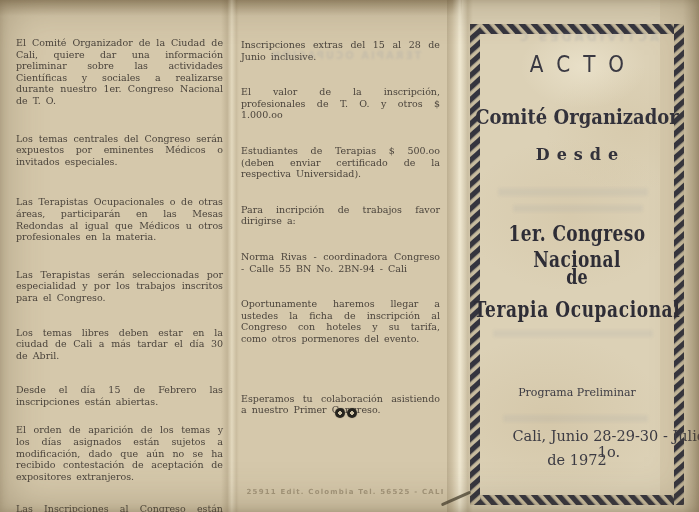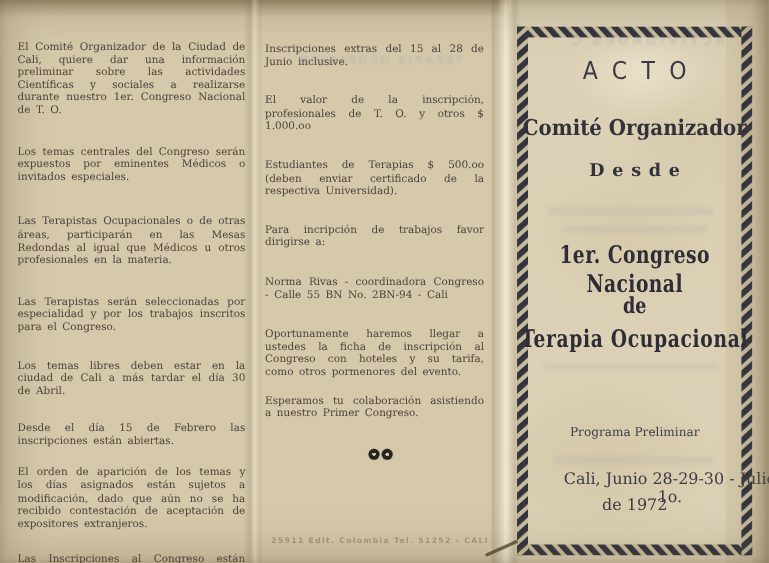--- a/index.html
+++ b/index.html
@@ -89,27 +89,27 @@
   <p class="body-text">Las Inscripciones al Congreso están abiertas a partir del día 1o de Marzo del año en curso hasta el 15 de Junio.</p>
 </div>
 
 <div class="panel panel-mid">
   <div class="ghost ghost-mid">TERAPIA OCUPACION</div>
   <p class="body-text">Inscripciones extras del 15 al 28 de Junio inclusive.</p>
   <p class="body-text">El valor de la inscripción, profesionales de T. O. y otros $ 1.000.oo</p>
   <p class="body-text">Estudiantes de Terapias $ 500.oo (deben enviar certificado de la respectiva Universidad).</p>
   <p class="body-text">Para incripción de trabajos favor dirigirse a:</p>
   <p class="body-text">Norma Rivas - coordinadora Congreso - Calle 55 BN No. 2BN-94 - Cali</p>
-  <p class="body-text" style="margin-bottom:14px">Oportunamente haremos llegar a ustedes la ficha de inscripción al Congreso con hoteles y su tarifa, como otros pormenores del evento.</p>
+  <p class="body-text" style="margin-bottom:48px">Oportunamente haremos llegar a ustedes la ficha de inscripción al Congreso con hoteles y su tarifa, como otros pormenores del evento.</p>
   <p class="body-text">Esperamos tu colaboración asistiendo a nuestro Primer Congreso.</p>
   <div class="rings">
     <span class="ring"></span>
     <span class="ring"></span>
   </div>
-  <div class="imprint">25911  Edit. Colombia  Tel. 51252  -  CALI</div>
+  <div class="imprint">25911  Edit. Colombia  Tel. 56525  -  CALI</div>
 </div>
 
 <div class="panel panel-right">
 
   <svg class="rope-frame" width="214" height="481" aria-hidden="true">
     <defs>
       <pattern id="ropeH" width="9" height="10" patternUnits="userSpaceOnUse" patternTransform="rotate(-42)">
         <rect width="9" height="10" fill="#c8bc9f"></rect>
         <rect x="0" y="0" width="5.3" height="10" fill="#34343e"></rect>
       </pattern>

